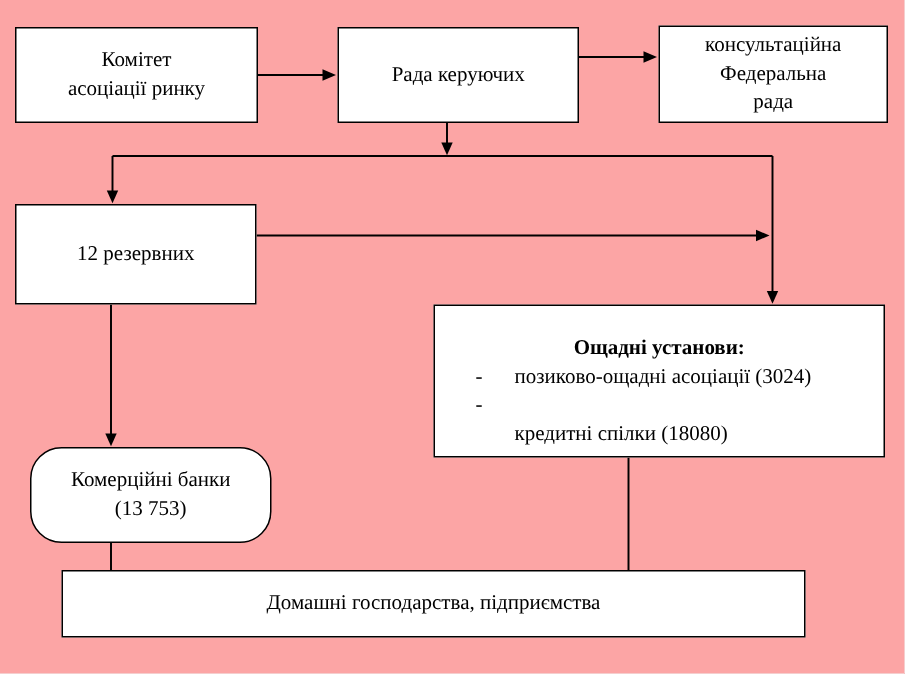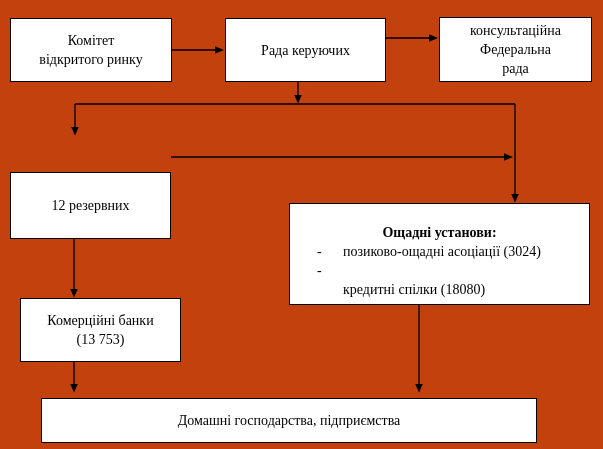--- a/index.html
+++ b/index.html
@@ -1,17 +1,17 @@
 <!DOCTYPE html>
 <html><head>
 <meta charset="utf-8">
 <style>
   html,body{margin:0;padding:0;background:#f0f0f0;}
   .canvas{
-    position:relative;width:603px;height:449px;background:#c2410c;
+    position:relative;width:603px;height:449px;background:#fca5a5;
     font-family:"Liberation Serif","DejaVu Serif",serif;color:#000;
     font-size:14px;overflow:hidden;
   }
   .connectors{position:absolute;left:0;top:0;width:603px;height:449px;pointer-events:none;}
   .connectors line{stroke:#000;stroke-width:1.3;}
   .connectors polygon{fill:#000;stroke:none;}
   .box{
     position:absolute;background:#ffffff;border:1px solid #000;box-sizing:border-box;
     display:flex;flex-direction:column;justify-content:center;align-items:center;
     text-align:center;line-height:19px;
@@ -65,54 +65,54 @@
       <polygon points="74,392.5 70.2,384 77.8,384"></polygon>
     </g>
     <g>
       <line x1="419" y1="305" x2="419" y2="385"></line>
       <polygon points="419,392.5 415.2,384 422.8,384"></polygon>
     </g>
   </svg>
 
   <div class="box" style="left:10px;top:18px;width:162px;height:64px;">
     <div>Комітет</div>
-    <div>відкритого ринку</div>
+    <div>асоціації ринку</div>
   </div>
 
   <div class="box" style="left:225px;top:18px;width:161px;height:64px;">
     <div>Рада керуючих</div>
   </div>
 
   <div class="box" style="left:439px;top:17px;width:153px;height:65px;">
     <div>консультаційна</div>
     <div>Федеральна</div>
     <div>рада</div>
   </div>
 
-  <div class="box" style="left:10px;top:136px;width:161px;height:67px;margin-top:36px;">
+  <div class="box" style="left:10px;top:136px;width:161px;height:67px;">
     <div>12 резервних</div>
   </div>
 
   <div class="box savings" style="left:289px;top:203px;width:301px;height:102px;">
     <div class="savings-title">Ощадні установи:</div>
     <div class="savings-item">
       <span class="bullet">-</span>
       <span>позиково-ощадні асоціації (3024)</span>
     </div>
     <div class="savings-item">
       <span class="bullet">-</span>
     </div>
     <div class="savings-item">
       <span class="bullet"></span>
       <span>кредитні спілки (18080)</span>
     </div>
   </div>
 
-  <div class="box" style="left:20px;top:298px;width:161px;height:64px;">
+  <div class="box" style="left:20px;top:298px;width:161px;height:64px;border-radius:21px;">
     <div>Комерційні банки</div>
     <div>(13 753)</div>
   </div>
 
-  <div class="box" style="left:41px;top:398px;width:496px;height:45px;">
+  <div class="box" style="left:41px;top:380px;width:496px;height:45px;">
     <div>Домашні господарства, підприємства</div>
   </div>
 
 </div>
 
 </body></html>

